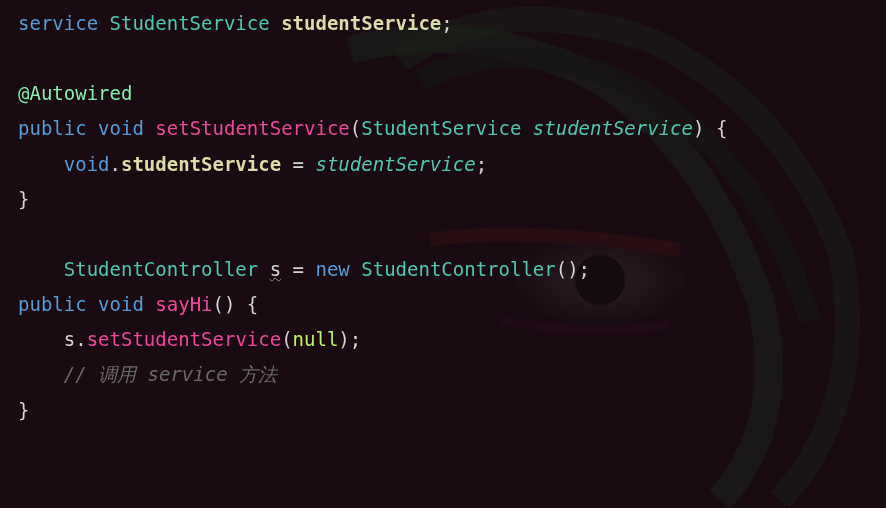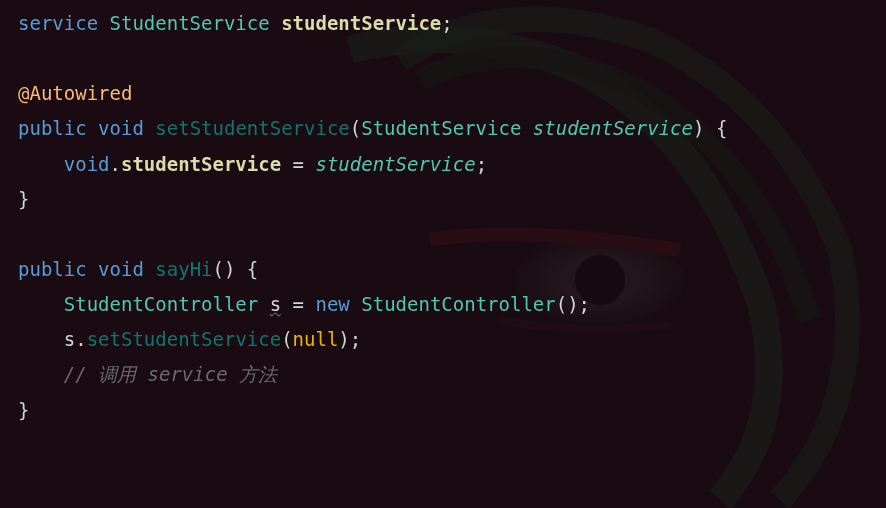--- a/index.html
+++ b/index.html
@@ -32,34 +32,34 @@
     .code-container {
       position: relative;
       z-index: 1;
     }
     .line {
       white-space: pre;
     }
     .kw { color: #569cd6; }
     .type { color: #4ec9b0; }
     .member { color: #dcdcaa; font-weight: bold; }
-    .method { color: #0f766e; }
-    .annotation { color: #fdba74; }
+    .method { color: #ec4899; }
+    .annotation { color: #86efac; }
     .param { color: #4ec9b0; font-style: italic; }
     .punct { color: #d4d4d4; }
     .op { color: #d4d4d4; }
     .comment { color: #6a6a6a; font-style: italic; }
     .var { color: #d4d4d4; }
     .wavy {
       text-decoration: underline;
       text-decoration-style: wavy;
       text-decoration-color: #888;
       text-decoration-thickness: 1px;
     }
-    .nullkw { color: #eab308; }
+    .nullkw { color: #bef264; }
   </style>
 </head>
 <body>
 
 <svg class="bg-art" viewBox="0 0 886 508">
   <radialGradient id="eye" cx="50%" cy="50%" r="50%">
     <stop offset="0%" stop-color="#2a2a2a"></stop>
     <stop offset="40%" stop-color="#444"></stop>
     <stop offset="100%" stop-color="#1a1a1a"></stop>
   </radialGradient>
@@ -81,23 +81,23 @@
 <div class="line"><span class="annotation">@Autowired</span></div>
 
 <div class="line"><span class="kw">public</span> <span class="kw">void</span> <span class="method">setStudentService</span><span class="punct">(</span><span class="type">StudentService</span> <span class="param">studentService</span><span class="punct">)</span><span class="punct"> {</span></div>
 
 <div class="line"><span>    </span><span class="kw">void</span><span class="punct">.</span><span class="member">studentService</span><span class="op"> = </span><span class="param">studentService</span><span class="punct">;</span></div>
 
 <div class="line"><span class="punct">}</span></div>
 
 <div class="line">&nbsp;</div>
 
+<div class="line"><span>    </span><span class="type">StudentController</span> <span class="var wavy">s</span><span class="op"> = </span><span class="kw">new</span> <span class="type">StudentController</span><span class="punct">()</span><span class="punct">;</span></div>
+
 <div class="line"><span class="kw">public</span> <span class="kw">void</span> <span class="method">sayHi</span><span class="punct">()</span><span class="punct"> {</span></div>
-
-<div class="line"><span>    </span><span class="type">StudentController</span> <span class="var wavy">s</span><span class="op"> = </span><span class="kw">new</span> <span class="type">StudentController</span><span class="punct">()</span><span class="punct">;</span></div>
 
 <div class="line"><span>    </span><span class="var">s</span><span class="punct">.</span><span class="method">setStudentService</span><span class="punct">(</span><span class="nullkw">null</span><span class="punct">)</span><span class="punct">;</span></div>
 
 <div class="line"><span>    </span><span class="comment">// 调用 service 方法</span></div>
 
 
 <div class="line"><span class="punct">}</span></div>
 
 </div>
 

